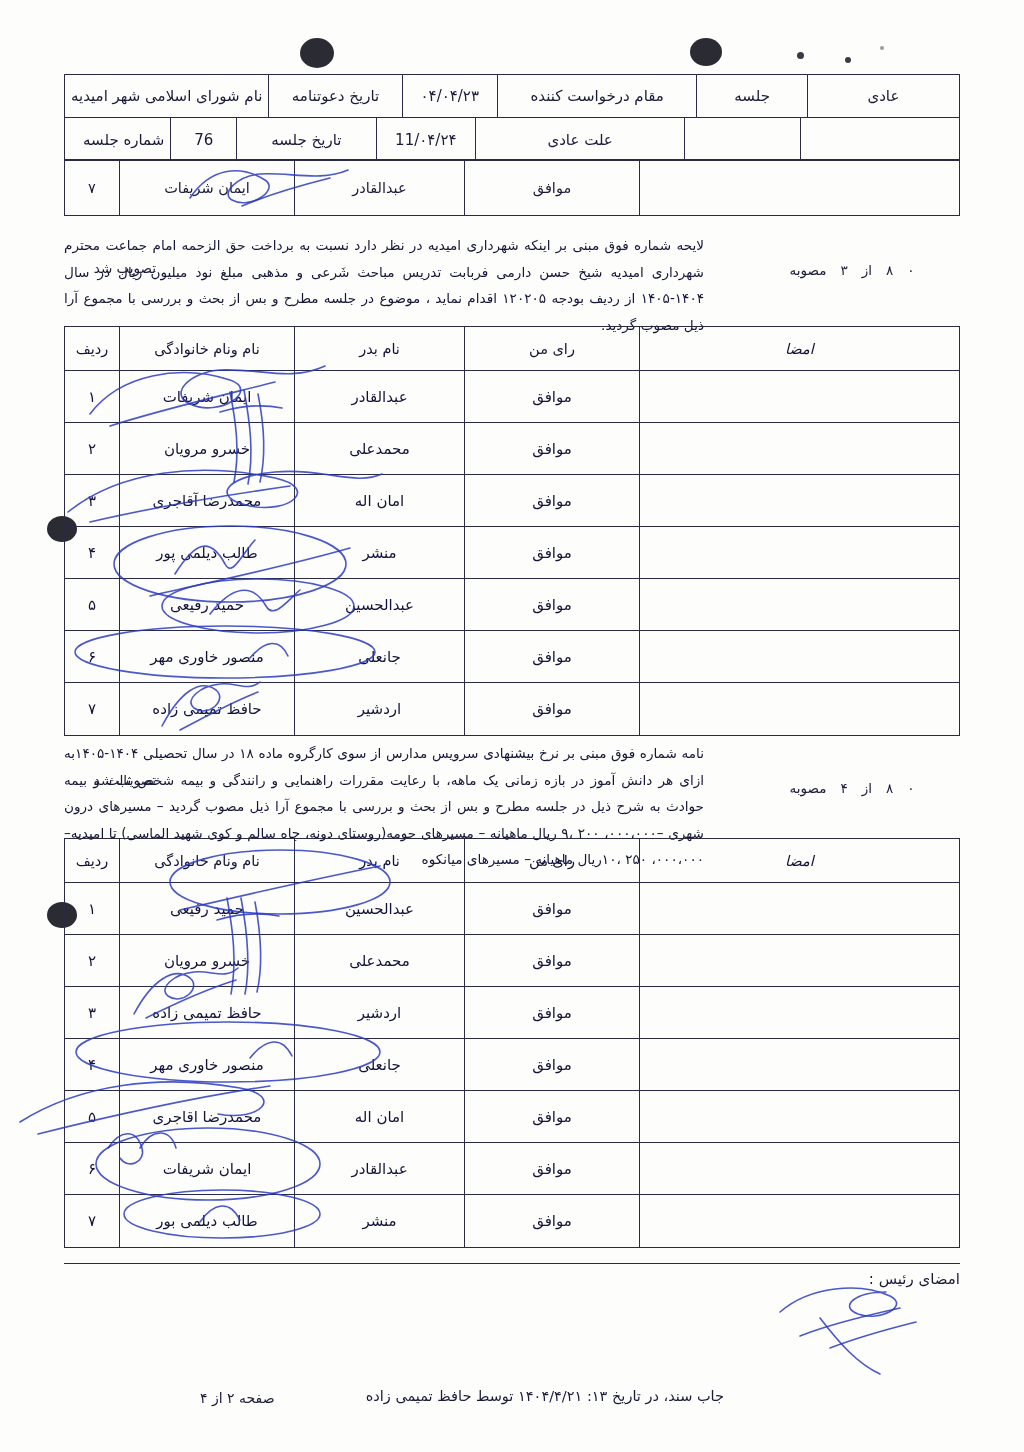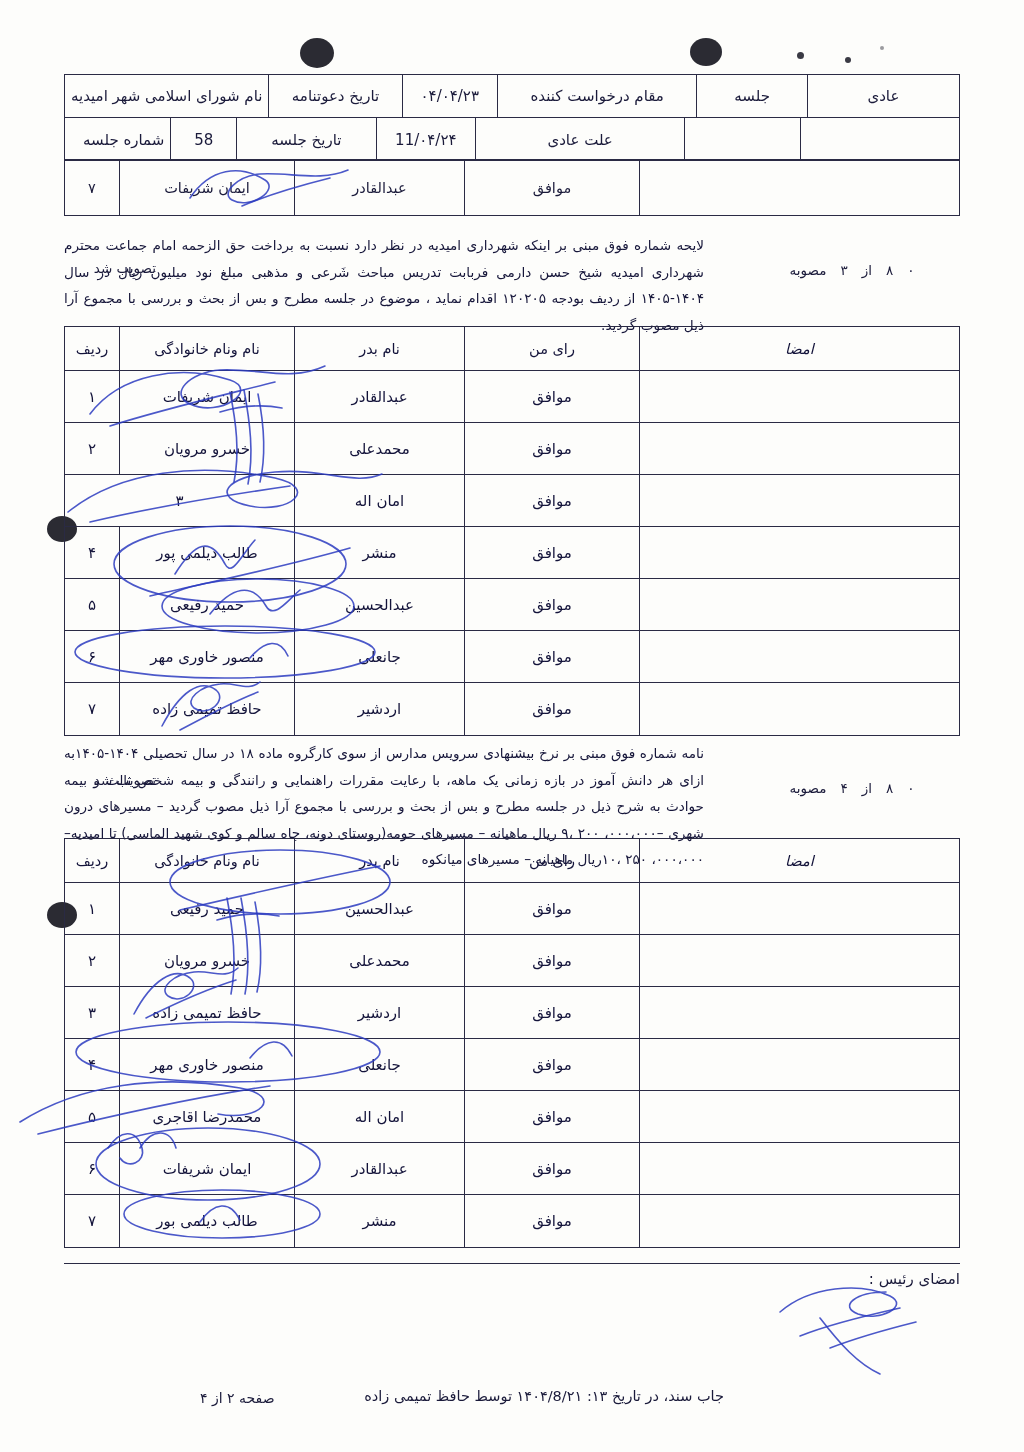--- a/index.html
+++ b/index.html
@@ -147,21 +147,21 @@
       <div class="cell bl" style="width:100px">۰۴/۰۴/۲۳</div>
       <div class="cell bl" style="width:140px">تاریخ دعوتنامه</div>
       <div class="cell" style="flex:1">نام   شورای اسلامی شهر امیدیه</div>
     </div>
     <div class="cellrow">
       <div class="cell bl" style="width:160px"></div>
       <div class="cell bl" style="width:116px"></div>
       <div class="cell bl" style="width:210px">علت عادی</div>
       <div class="cell bl" style="width:100px">11/۰۴/۲۴</div>
       <div class="cell bl" style="width:140px">تاریخ جلسه</div>
-      <div class="cell bl" style="width:66px">58</div>
+      <div class="cell bl" style="width:66px">76</div>
       <div class="cell" style="flex:1;justify-content:flex-end;padding-left:18px">شماره جلسه</div>
     </div>
   </div>
 
   <div class="frame" id="top-row">
     <div class="cellrow">
       <div class="cell bl col-sign"></div>
       <div class="cell bl col-vote">موافق</div>
       <div class="cell bl col-father">عبدالقادر</div>
       <div class="cell bl col-name">ایمان شریفات</div>
@@ -205,20 +205,21 @@
       <div class="cell bl col-sign"></div>
       <div class="cell bl col-vote">موافق</div>
       <div class="cell bl col-father">محمدعلی</div>
       <div class="cell bl col-name">خسرو مرویان</div>
       <div class="cell" style="flex:1">۲</div>
     </div>
     <div class="cellrow bb">
       <div class="cell bl col-sign"></div>
       <div class="cell bl col-vote">موافق</div>
       <div class="cell bl col-father">امان اله</div>
+      <div class="cell bl col-name">محمدرضا آقاجری</div>
       <div class="cell" style="flex:1">۳</div>
     </div>
     <div class="cellrow bb">
       <div class="cell bl col-sign"></div>
       <div class="cell bl col-vote">موافق</div>
       <div class="cell bl col-father">منشر</div>
       <div class="cell bl col-name">طالب دیلمی پور</div>
       <div class="cell" style="flex:1">۴</div>
     </div>
     <div class="cellrow bb">
@@ -381,16 +382,16 @@
   </svg>
 
   <div id="footer-line"></div>
   <div class="foot-txt" id="president-label">امضای رئیس :</div>
   <svg class="sig" style="left:760px;top:1278px" width="190" height="105" viewBox="0 0 190 105">
     <path d="M20 34 C 50 8, 100 4, 130 18 C 150 28, 120 44, 98 36 C 78 28, 96 14, 126 14"></path>
     <path d="M60 40 C 80 66, 98 86, 120 96"></path>
     <path d="M40 58 C 70 46, 104 38, 140 30"></path>
     <path d="M70 70 C 96 60, 124 52, 156 44"></path>
   </svg>
-  <div class="foot-txt" id="footer-meta">جاب سند، در تاریخ ۱۳: ۱۴۰۴/8/۲۱     توسط   حافظ تمیمی زاده</div>
+  <div class="foot-txt" id="footer-meta">جاب سند، در تاریخ ۱۳: ۱۴۰۴/۴/۲۱     توسط   حافظ تمیمی زاده</div>
   <div class="foot-txt" id="page-num">صفحه ۲ از ۴</div>
 
 </div>
 
 </body></html>

